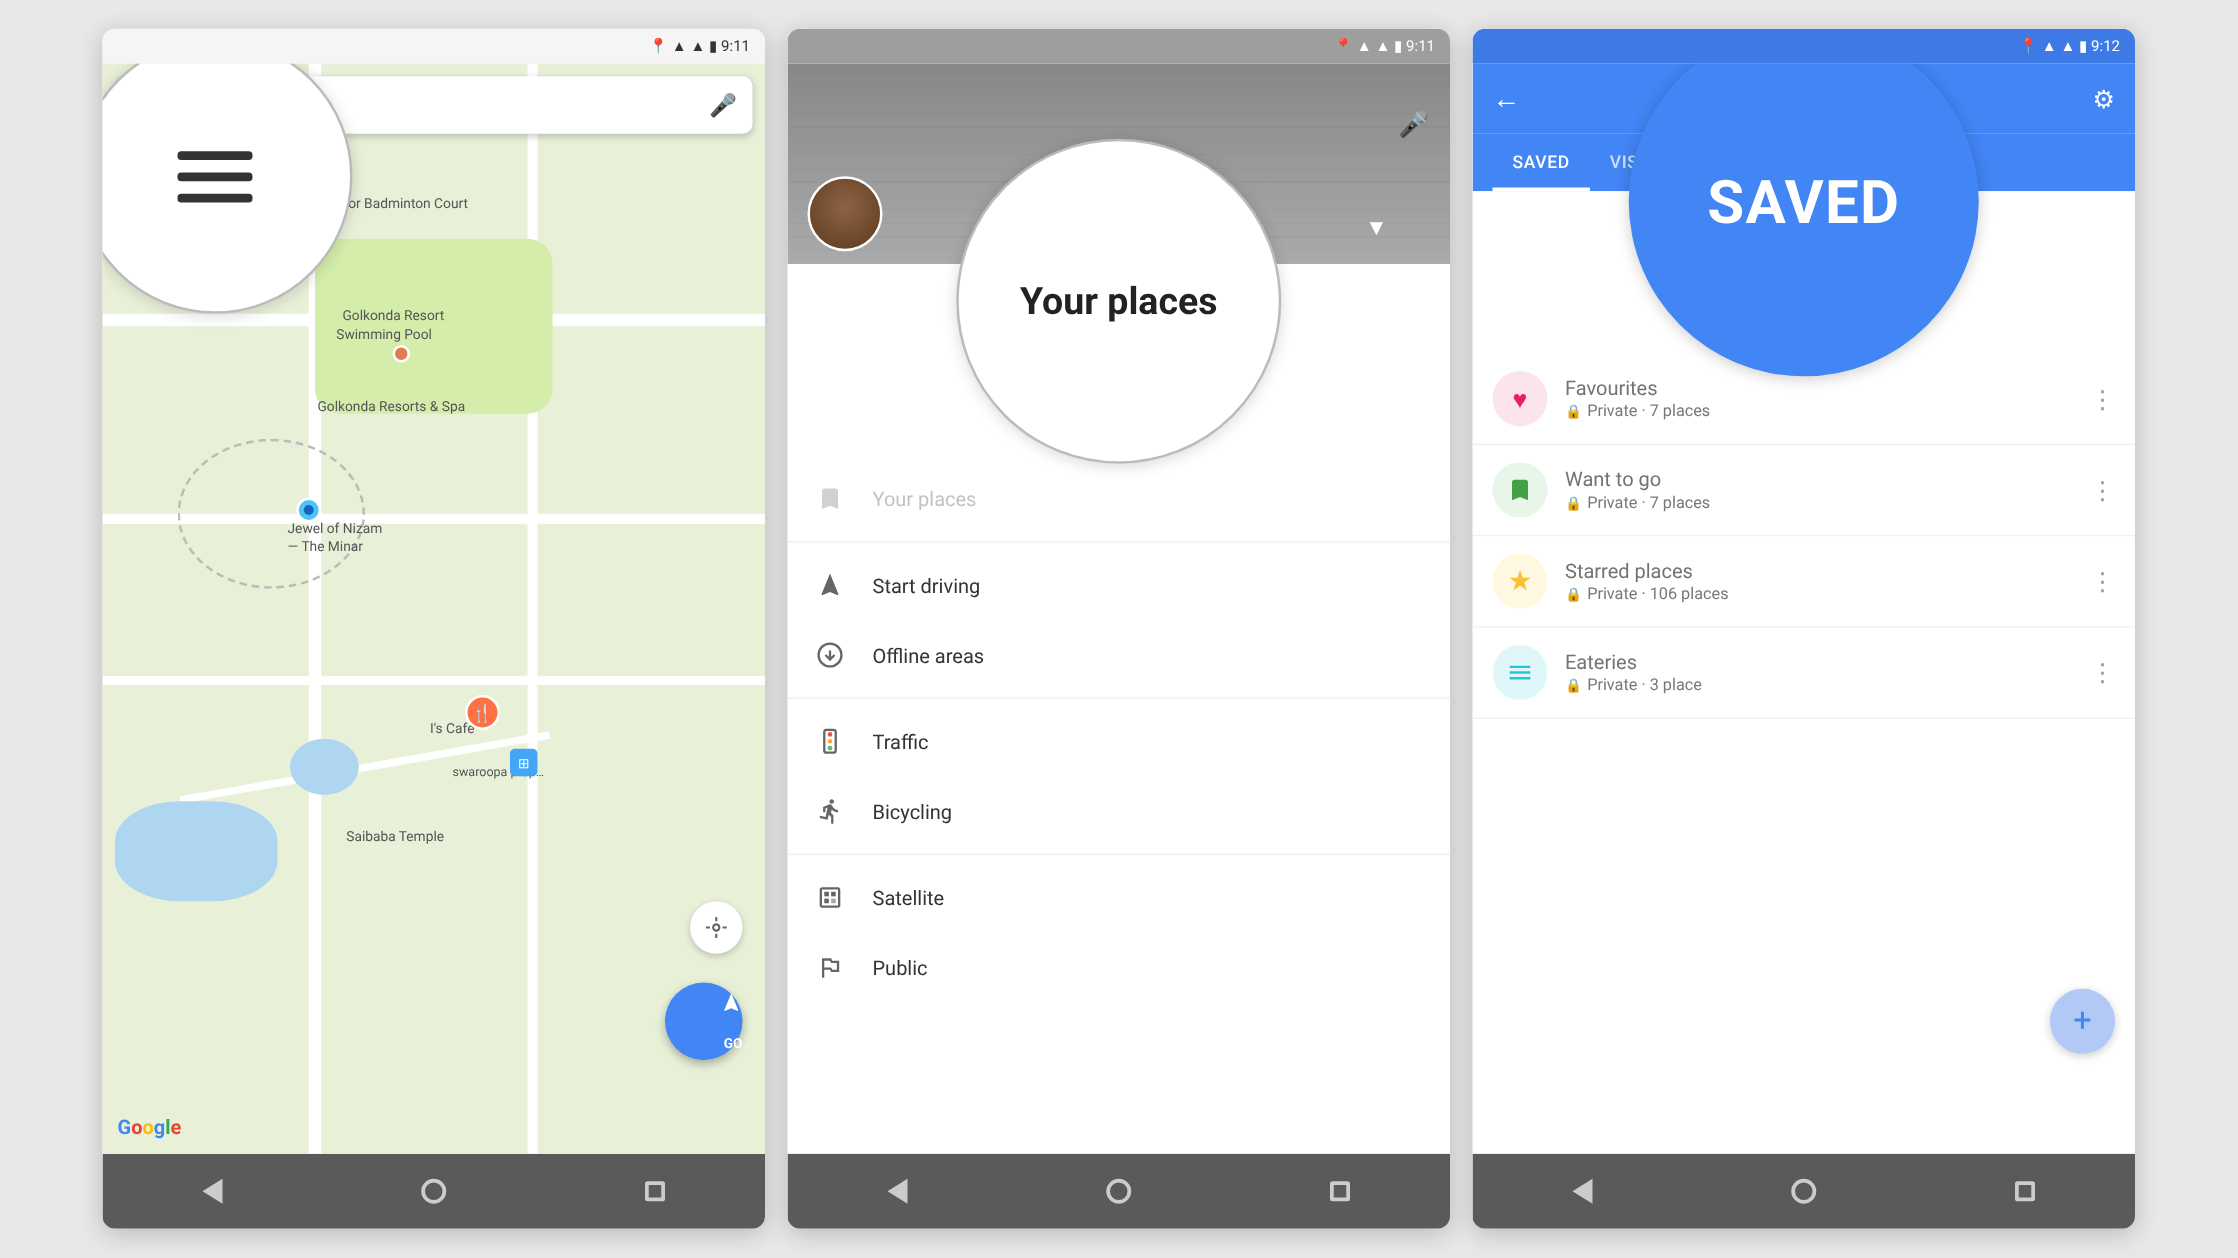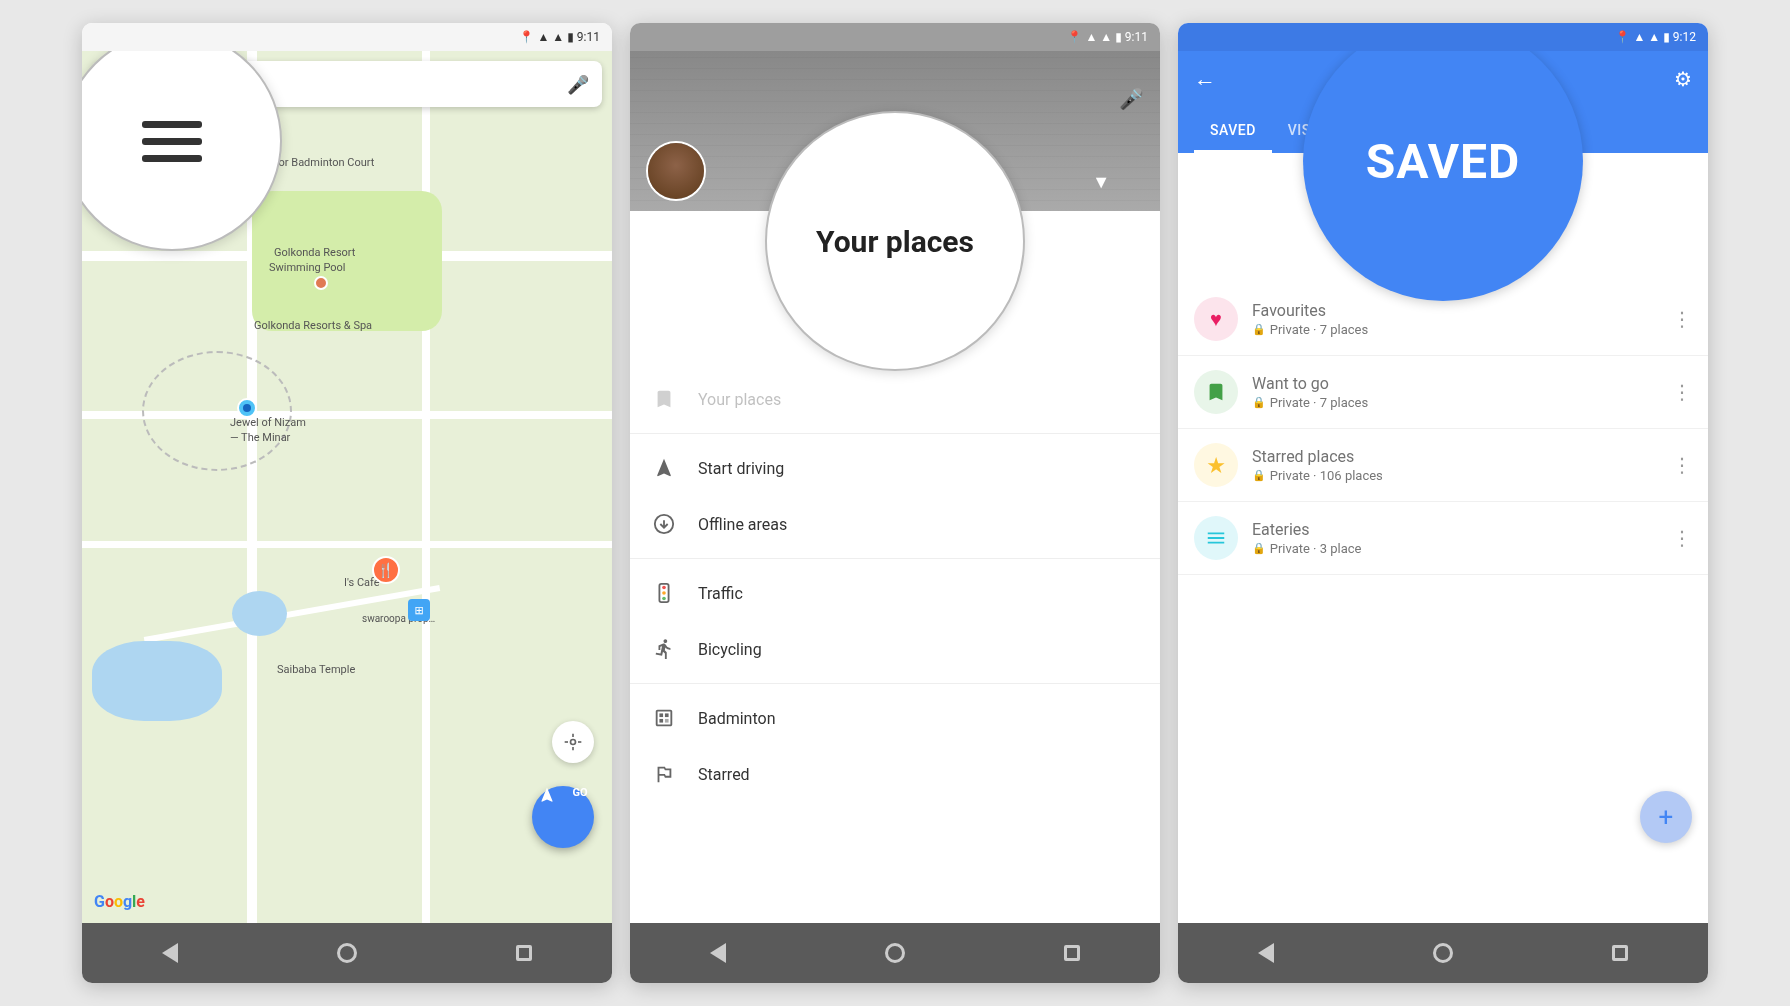--- a/index.html
+++ b/index.html
@@ -151,22 +151,22 @@
     .go-fab {
       position: absolute;
       bottom: 80px;
       right: 20px;
       width: 62px;
       height: 62px;
       border-radius: 50%;
       background: #4285f4;
       color: #fff;
       display: flex;
-      flex-direction: row;
-      align-items: flex-start;
+      flex-direction: column;
+      align-items: flex-end;
       justify-content: center;
       font-size: 11px;
       font-weight: bold;
       cursor: pointer;
       box-shadow: 0 3px 8px rgba(0,0,0,0.3);
       gap: 16px;
     }
     .location-btn {
       position: absolute;
       bottom: 160px;
@@ -630,30 +630,30 @@
       <div class="menu-item">
         <div class="menu-icon">
           <svg width="22" height="22" viewBox="0 0 24 24" fill="#666">
               <path d="M19 3H5c-1.1 0-2 .9-2 2v14c0 1.1.9 2 2 2h14c1.1 0 2-.9 2-2V5c0-1.1-.9-2-2-2zm0 16H5V5h14v14z"></path>
               <rect x="7" y="7" width="4" height="4" fill="#666"></rect>
               <rect x="13" y="7" width="4" height="4" fill="#666"></rect>
               <rect x="7" y="13" width="4" height="4" fill="#666"></rect>
               <rect x="13" y="13" width="4" height="4" fill="#aaa"></rect>
             </svg>
         </div>
-        <span class="menu-item-label">Badminton</span>
+        <span class="menu-item-label">Satellite</span>
       </div>
 
       <div class="menu-item">
         <div class="menu-icon">
           <svg width="22" height="22" viewBox="0 0 24 24" fill="#666">
               <path d="M14 6l-1-2H5v17h2v-7h5l1 2h7V6h-6zm4 8h-4l-1-2H7V6h5l1 2h5v6z"></path>
             </svg>
         </div>
-        <span class="menu-item-label">Starred</span>
+        <span class="menu-item-label">Public</span>
       </div>
     </div>
 
     <div style="position:absolute;top:0;left:0;right:0;bottom:60px;background:rgba(200,200,200,0.4);pointer-events:none;z-index:-1;"></div>
   </div>
 
   <div class="bottom-nav">
     <div class="nav-btn">
       <div class="tri-icon"></div>
     </div>

